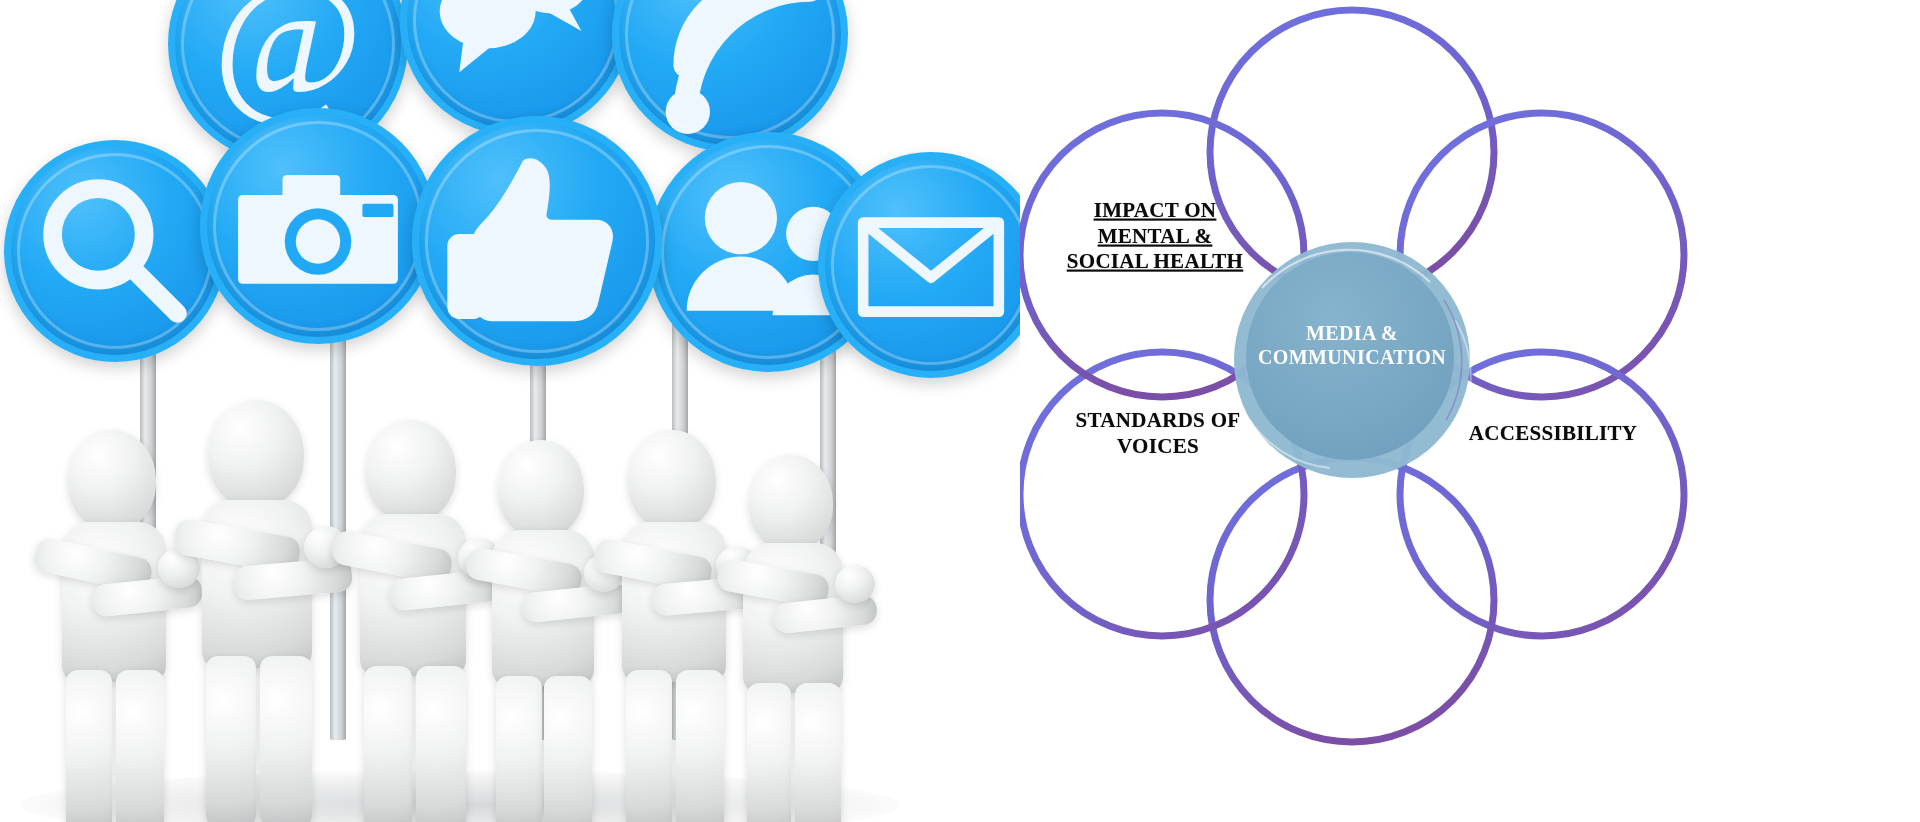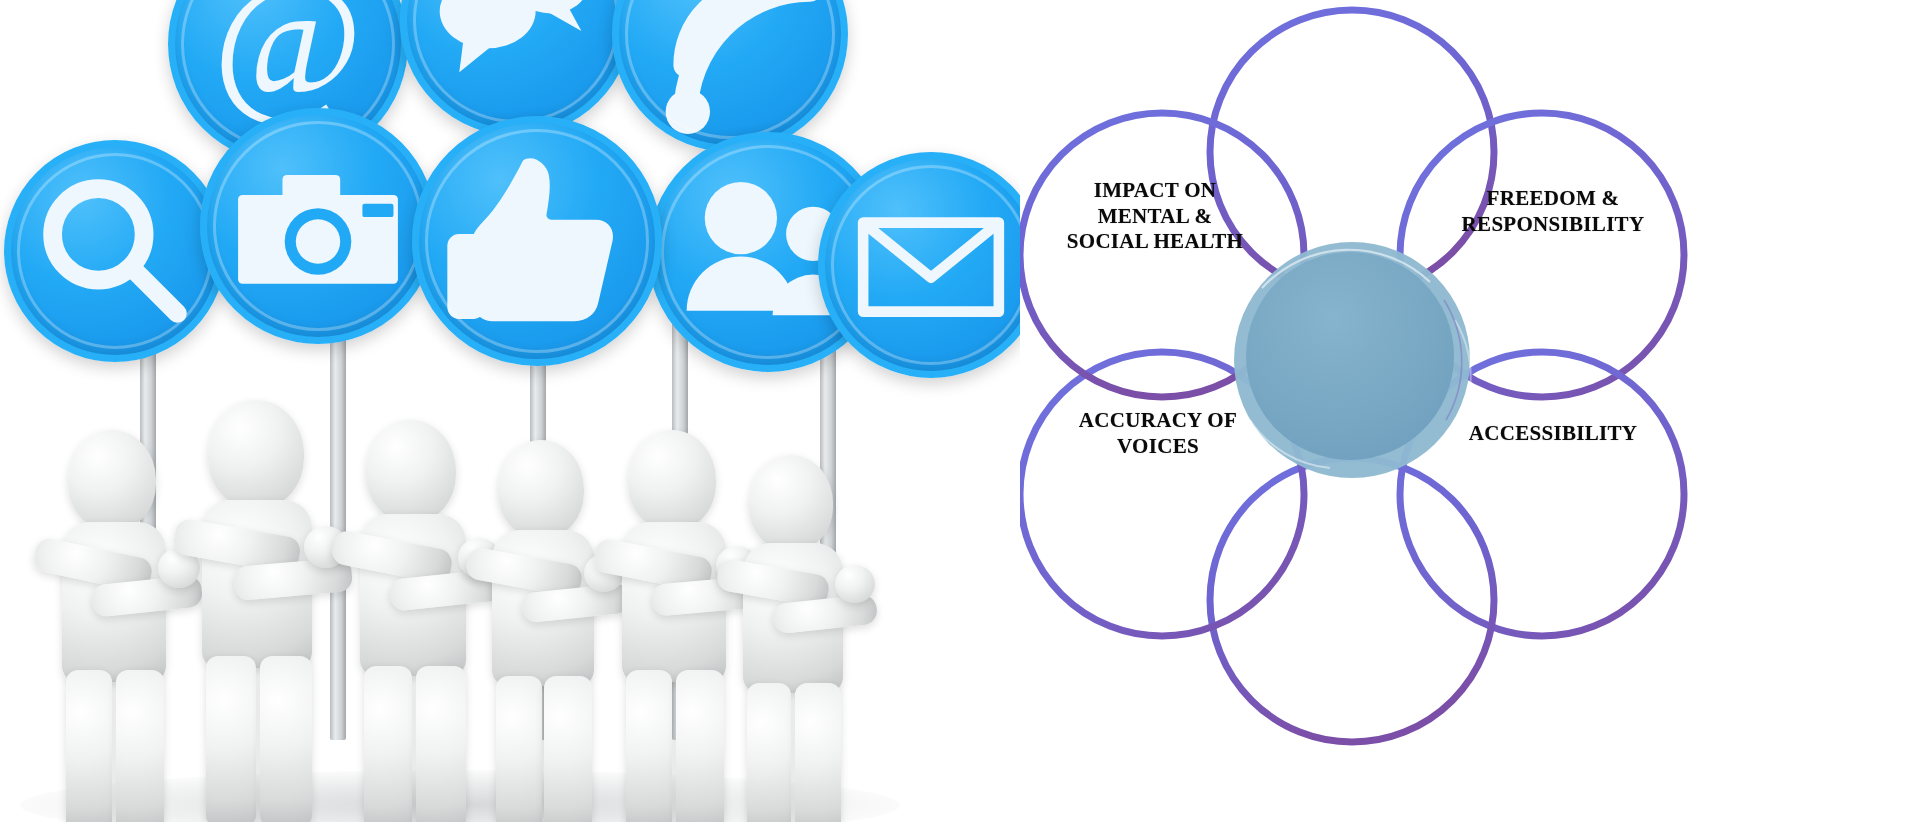--- a/index.html
+++ b/index.html
@@ -254,28 +254,28 @@
         <circle cx="1352" cy="360" r="118" fill="#8fb9d1" opacity="0.96"></circle>
         <circle cx="1350" cy="356" r="104" fill="url(#coreGrad)"></circle>
         <path d="M1262 288 A118 118 0 0 1 1430 282" fill="none" stroke="#ffffff" stroke-width="2.2" opacity="0.55"></path>
         <path d="M1455 320 A112 112 0 0 1 1442 452" fill="none" stroke="#ffffff" stroke-width="2" opacity="0.4"></path>
         <path d="M1250 420 A108 108 0 0 0 1330 468" fill="none" stroke="#ffffff" stroke-width="2" opacity="0.45"></path>
         <path d="M1444 300 A116 116 0 0 1 1446 420" fill="none" stroke="#7b6bbd" stroke-width="1.6" opacity="0.5"></path>
       </g>
     </svg>
 
 
-    <div class="petal-label" style="left:533px; top:212px; width:230px;">FREEDOM &amp;
-RESPONSIBILITY</div>
 
     <div class="petal-label" style="left:533px; top:434px; width:230px;">ACCESSIBILITY</div>
 
 
-    <div class="petal-label" style="left:138px; top:434px; width:230px;">ACCURACY OF
+    <div class="petal-label" style="left:138px; top:434px; width:230px;">STANDARDS OF
 VOICES</div>
 
-    <div class="petal-label" style="left:135px; top:216px; width:235px;">IMPACT ON
+    <div class="petal-label" style="left:135px; top:236px; width:235px;text-decoration:underline;">IMPACT ON
 MENTAL &amp;
 SOCIAL HEALTH</div>
 
+    <div id="core-label" style="left:332px; top:345px; width:230px;">MEDIA &amp;
+COMMUNICATION</div>
   </div>
 
 </div>
 
 </body></html>

